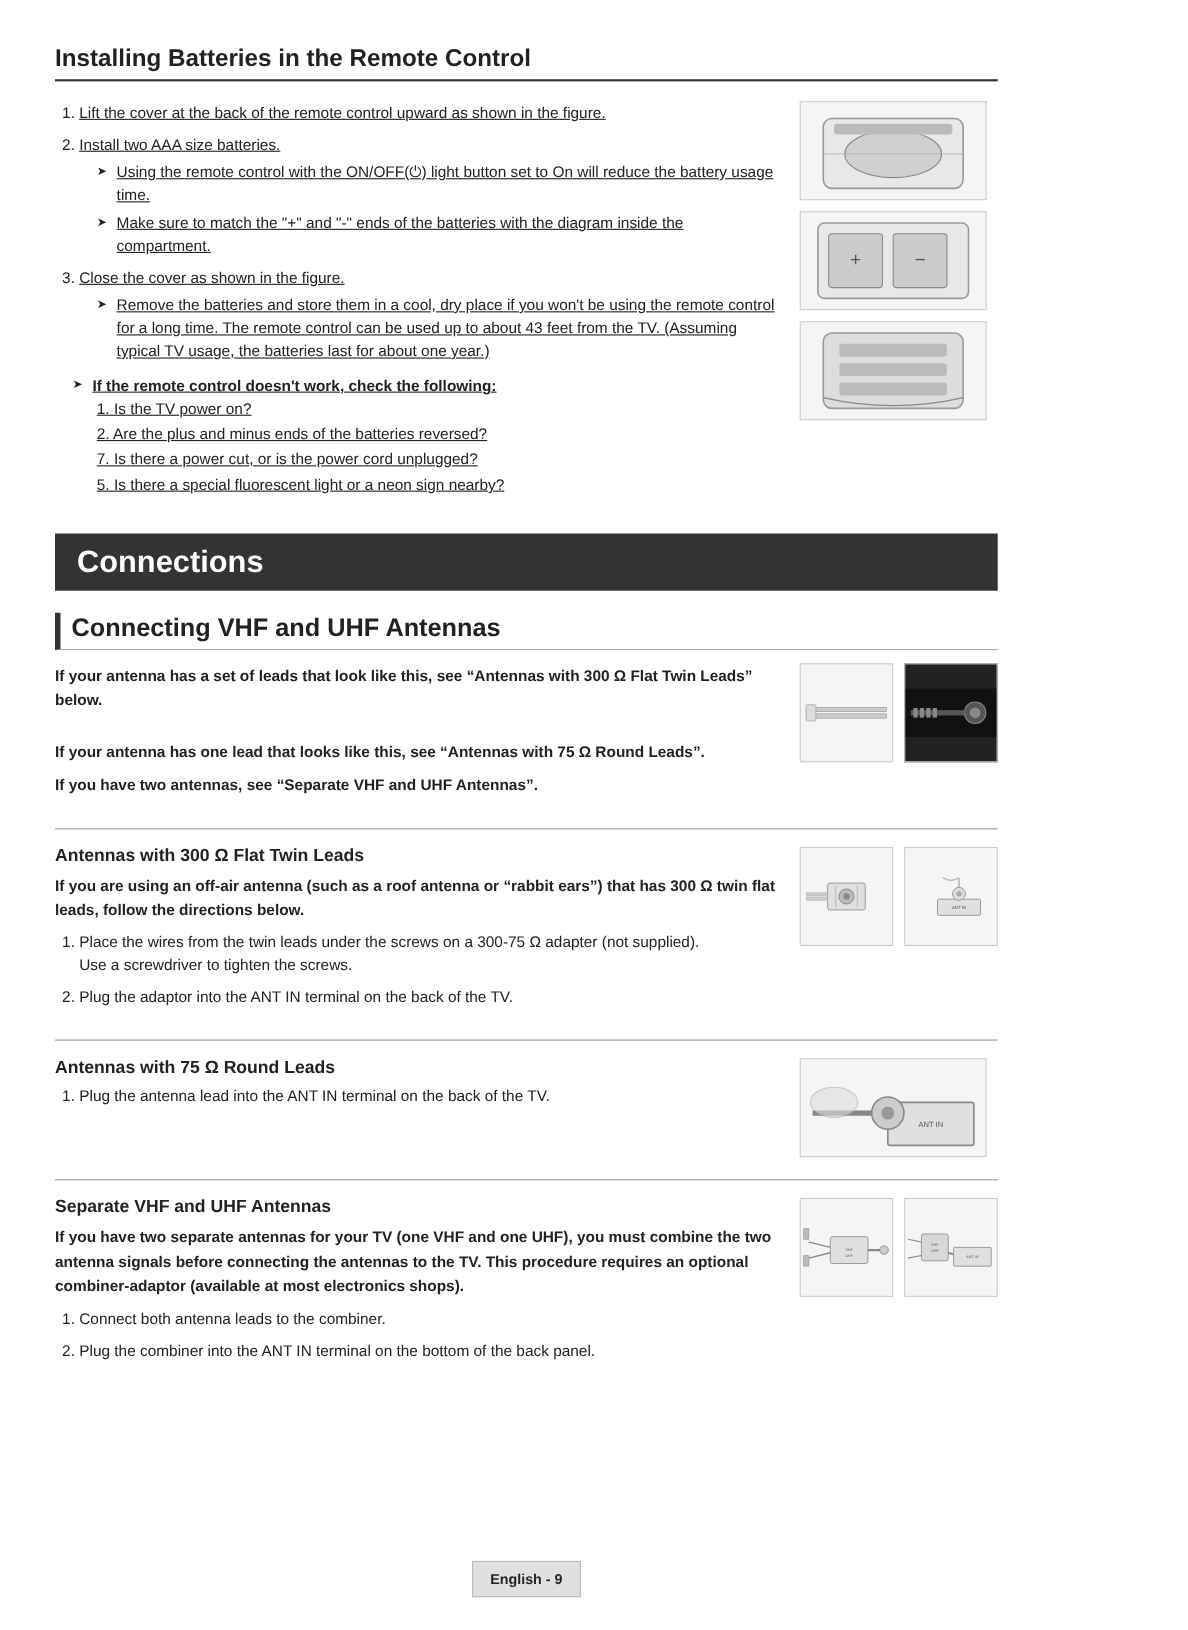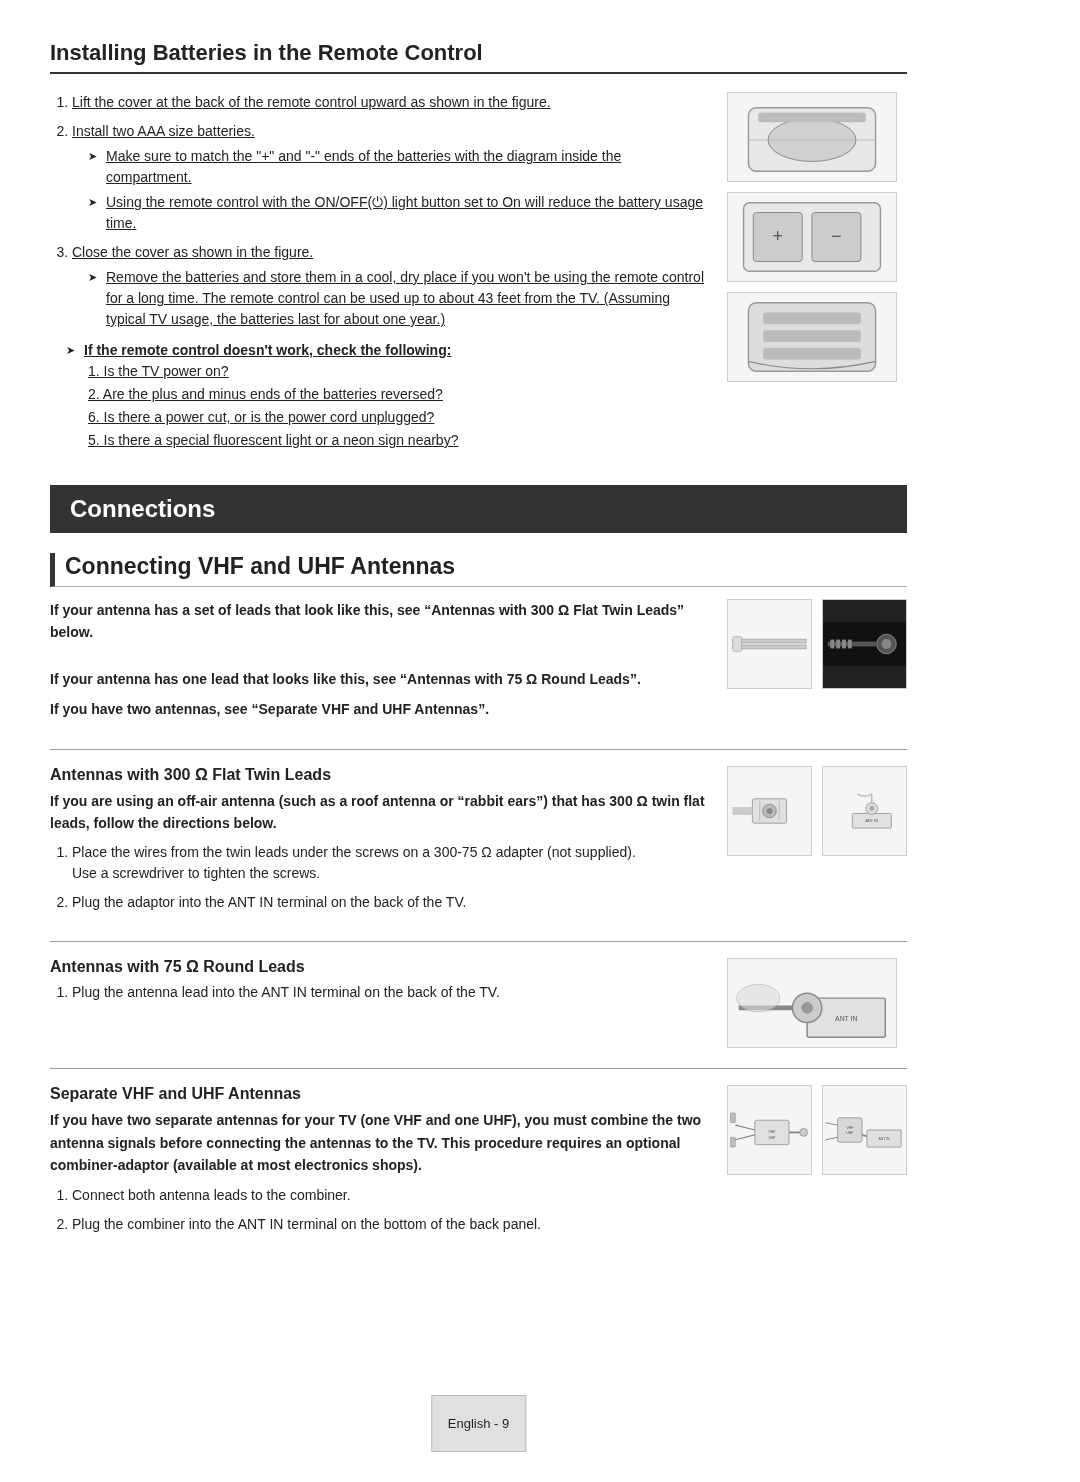--- a/index.html
+++ b/index.html
@@ -112,42 +112,42 @@
 
     .numbered-subnote li {
       margin-bottom: 2px;
       line-height: 1.5;
     }
 
     
     .connections-header {
       background: #333;
       color: #fff;
-      font-size: 24px;
+      font-size: 28px;
       font-weight: bold;
       padding: 10px 20px;
       margin-bottom: 20px;
     }
 
     .antenna-label {
       font-weight: bold;
       font-size: 16px;
       margin-bottom: 6px;
     }
 
     
     .footer {
       position: absolute;
       bottom: 30px;
       left: 50%;
       transform: translateX(-50%);
       background: #e0e0e0;
-      padding: 20px 16px;
+      padding: 8px 16px;
       font-size: 13px;
-      font-weight: normal;
+      font-weight: bold;
       border: 1px solid #bbb;
     }
 
     .section-block {
       margin-bottom: 30px;
     }
 
     .bold-intro {
       font-weight: bold;
       line-height: 1.6;
@@ -190,39 +190,39 @@
 
     <div class="remote-section">
       <div class="remote-text">
         <ol class="main-list">
           <li>
             <span>Lift the cover at the back of the remote control upward as shown in the figure.</span>
           </li>
           <li>
             <span>Install two AAA size batteries.</span>
             <ul class="arrow-list">
+              <li>Using the remote control with the ON/OFF(⏻) light button set to On will reduce the battery usage time.</li>
               <li>Make sure to match the "+" and "-" ends of the batteries with the diagram inside the compartment.</li>
-              <li>Using the remote control with the ON/OFF(⏻) light button set to On will reduce the battery usage time.</li>
             </ul>
           </li>
           <li>
             <span>Close the cover as shown in the figure.</span>
             <ul class="arrow-list">
               <li>Remove the batteries and store them in a cool, dry place if you won't be using the remote control for a long time. The remote control can be used up to about 43 feet from the TV. (Assuming typical TV usage, the batteries last for about one year.)</li>
             </ul>
           </li>
         </ol>
 
         <ul class="arrow-list" style="margin-top:10px;">
           <li>
             <strong>If the remote control doesn't work, check the following:</strong>
             <ol class="numbered-subnote" style="list-style:none; padding-left:4px;">
               <li>1. Is the TV power on?</li>
               <li>2. Are the plus and minus ends of the batteries reversed?</li>
-              <li>6. Is there a power cut, or is the power cord unplugged?</li>
+              <li>7. Is there a power cut, or is the power cord unplugged?</li>
               <li>5. Is there a special fluorescent light or a neon sign nearby?</li>
             </ol>
           </li>
         </ul>
       </div>
 
       <div class="remote-images">
 
         <div class="img-box">
           <svg viewBox="0 0 170 90" xmlns="http://www.w3.org/2000/svg">

